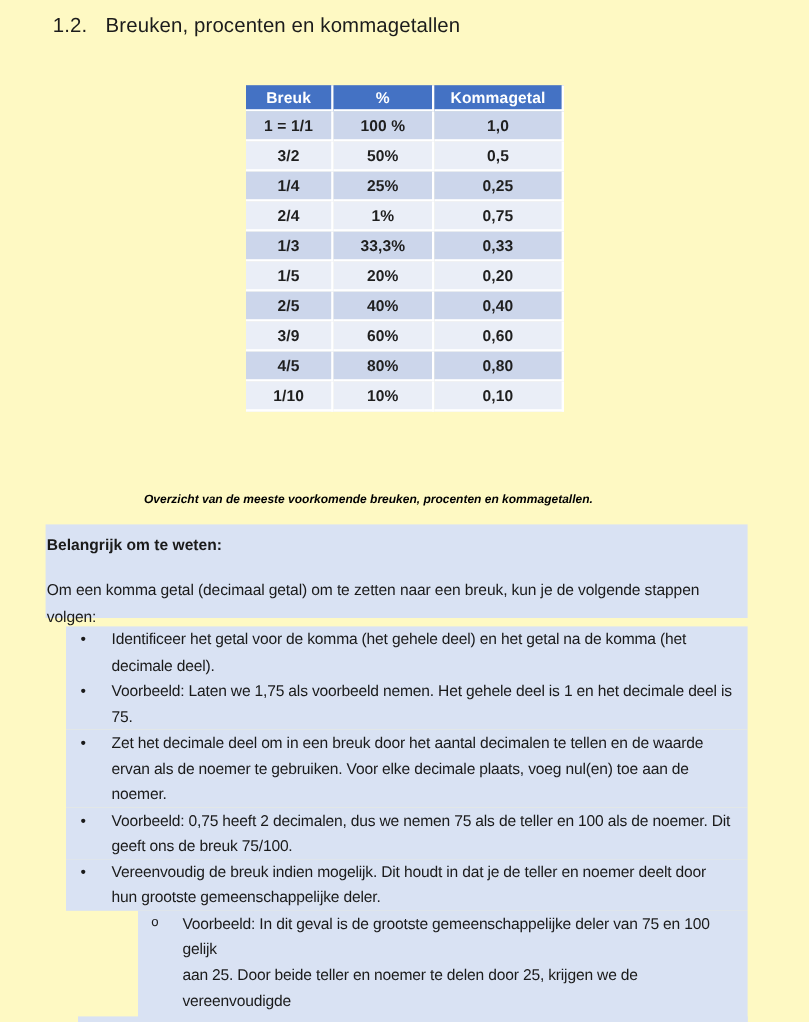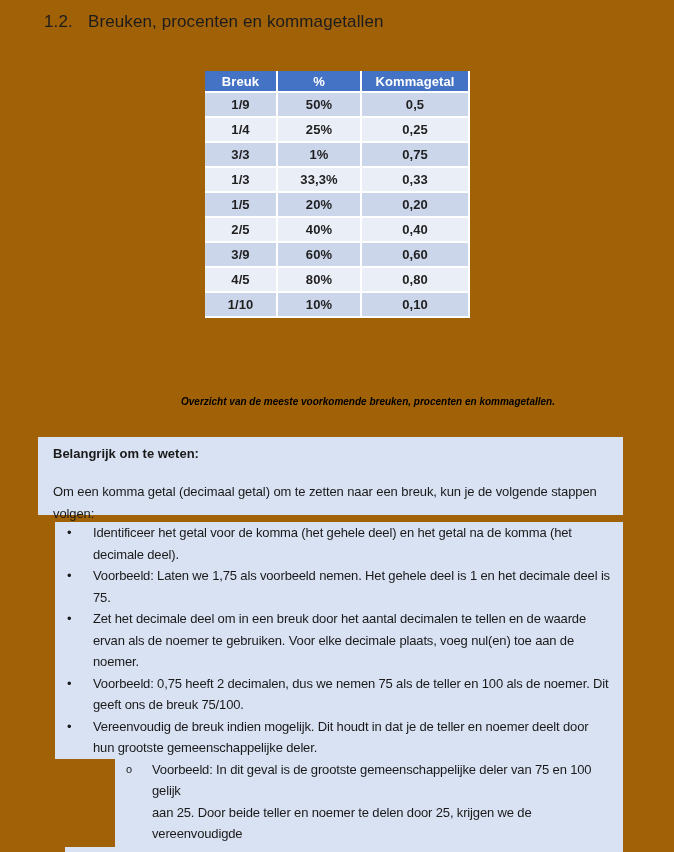--- a/index.html
+++ b/index.html
@@ -1,41 +1,41 @@
 <!DOCTYPE html>
 <html><head>
 <meta charset="utf-8">
 <style>
   html,body{margin:0;padding:0;background:#fff;}
   .page{
-    position:relative;width:674px;height:852px;background:#a16207;
+    position:relative;width:674px;height:852px;background:#fef9c3;
     font-family:"Liberation Sans","DejaVu Sans",sans-serif;color:#1a1a1a;overflow:hidden;
   }
   
   .heading{position:absolute;left:44px;top:10px;display:flex;font-size:17px;
     line-height:24px;color:#1c1c1c;letter-spacing:.1px;}
   .heading .num{width:44px;flex:0 0 auto;}
   
   .tbl-wrap{position:absolute;left:205px;top:71px;}
   table.conv{border-collapse:separate;border-spacing:0;table-layout:fixed;width:265px;}
   table.conv th,table.conv td{
     text-align:center;vertical-align:middle;padding:0;
     border-right:2px solid #fff;border-bottom:2px solid #fff;
     font-size:13px;font-weight:bold;letter-spacing:.1px;
   }
   table.conv th{background:#4472c4;color:#ffffff;height:20px;margin-left:44px;}
   table.conv td{height:23px;color:#1f1f1f;}
   table.conv tbody tr:nth-child(odd) td{background:#ccd6eb;}
   table.conv tbody tr:nth-child(even) td{background:#eaeef7;}
   
-  .caption{position:absolute;left:120px;top:396px;width:435px;text-align:right;
+  .caption{position:absolute;left:120px;top:411px;width:435px;text-align:left;
     font-size:10px;font-weight:bold;font-style:italic;color:#000;}
   
   .note{position:absolute;left:38px;top:437px;width:585px;height:78px;
-    background:#d9e2f3;padding:6px 15px;box-sizing:border-box;font-size:13px;}
+    background:#d9e2f3;padding:6px 1px;box-sizing:border-box;font-size:13px;}
   .note .title{font-weight:bold;line-height:21px;}
   .note .intro{margin-top:17px;line-height:21.5px;white-space:pre-line;letter-spacing:-.1px;}
   
   .blist{position:absolute;left:55px;top:522px;width:568px;font-size:13px;line-height:21.5px;}
   .li{position:relative;background:#d9e2f3;padding:0 6px 0 38px;box-sizing:border-box;}
   .li .marker{position:absolute;left:12px;top:0;}
   .li .li-text{white-space:pre-line;letter-spacing:-.15px;display:block;}
   .li.sub{margin-left:60px;padding-left:37px;}
   .li.sub .marker{left:11px;font-size:11px;}
   
@@ -60,31 +60,36 @@
         </colgroup>
       <thead>
         <tr>
           <th>Breuk</th>
           <th>%</th>
           <th>Kommagetal</th>
         </tr>
       </thead>
       <tbody>
         <tr>
-            <td>1/9</td>
+            <td>1 = 1/1</td>
+            <td>100 %</td>
+            <td>1,0</td>
+          </tr>
+        <tr>
+            <td>3/2</td>
             <td>50%</td>
             <td>0,5</td>
           </tr>
         <tr>
             <td>1/4</td>
             <td>25%</td>
             <td>0,25</td>
           </tr>
         <tr>
-            <td>3/3</td>
+            <td>2/4</td>
             <td>1%</td>
             <td>0,75</td>
           </tr>
         <tr>
             <td>1/3</td>
             <td>33,3%</td>
             <td>0,33</td>
           </tr>
         <tr>
             <td>1/5</td>

